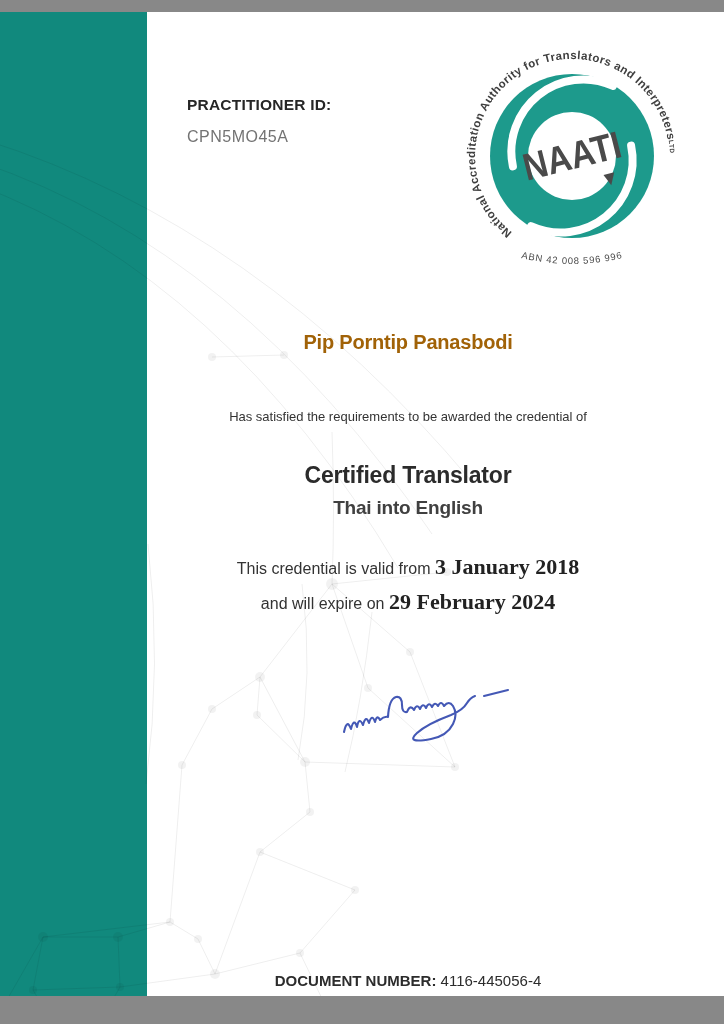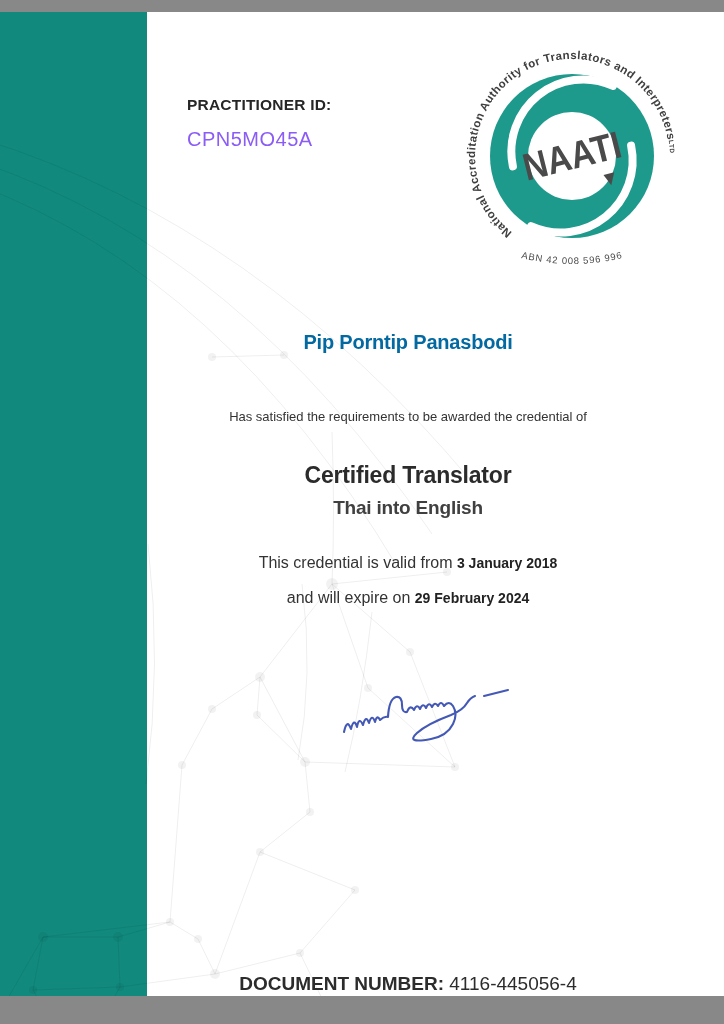--- a/index.html
+++ b/index.html
@@ -14,36 +14,36 @@
     color:#2f2f2f;
   }
   .teal-bar{
     position:absolute;left:0;top:0;width:147px;height:1024px;
     background:#11897d;
   }
   .mesh{position:absolute;left:0;top:0;width:724px;height:1024px;pointer-events:none;}
   
   .practitioner{position:absolute;left:187px;top:84px;}
   .practitioner .label{font-size:15.5px;font-weight:bold;color:#262626;letter-spacing:.2px;}
-  .practitioner .pid{margin-top:14px;font-size:20px;color:#8b5cf6;letter-spacing:.5px;}
+  .practitioner .pid{margin-top:14px;font-size:16px;color:#737373;letter-spacing:.5px;}
   
   .logo{position:absolute;left:448px;top:14px;width:254px;height:250px;}
   
   .content{position:absolute;left:147px;top:0;width:522px;height:1024px;text-align:center;}
   .line{position:absolute;left:0;right:0;line-height:1.25;}
-  .name{top:318px;font-size:20px;font-weight:bold;color:#0369a1;letter-spacing:-.2px;}
+  .name{top:318px;font-size:20px;font-weight:bold;color:#a16207;letter-spacing:-.2px;}
   .statement{top:397px;font-size:13px;color:#333;}
   .credential{top:449px;font-size:23px;font-weight:bold;color:#2b2b2b;letter-spacing:-.2px;}
   .language{top:484px;font-size:19px;font-weight:bold;color:#404040;letter-spacing:-.2px;}
   .valid{top:541px;font-size:16px;color:#333;}
   .expire{top:576px;font-size:16px;color:#333;}
-  .valid b,.expire b{font-size:14px;color:#222;}
+  .valid b,.expire b{font-size:22px;color:#222;font-family:Liberation Serif, serif;}
   .signature{position:absolute;left:185px;top:674px;width:190px;height:75px;}
   .ceo{top:751px;font-size:16.5px;font-style:italic;color:#303030;}
-  .docnum{top:960px;font-size:19px;color:#2c2c2c;}
+  .docnum{top:960px;font-size:15px;color:#2c2c2c;}
   .docnum .dlabel{font-weight:bold;}
 </style>
 </head>
 <body>
 
 <div class="page">
 
   <div class="teal-bar"></div>
 
   <svg class="mesh" viewBox="0 0 724 1024" xmlns="http://www.w3.org/2000/svg">

